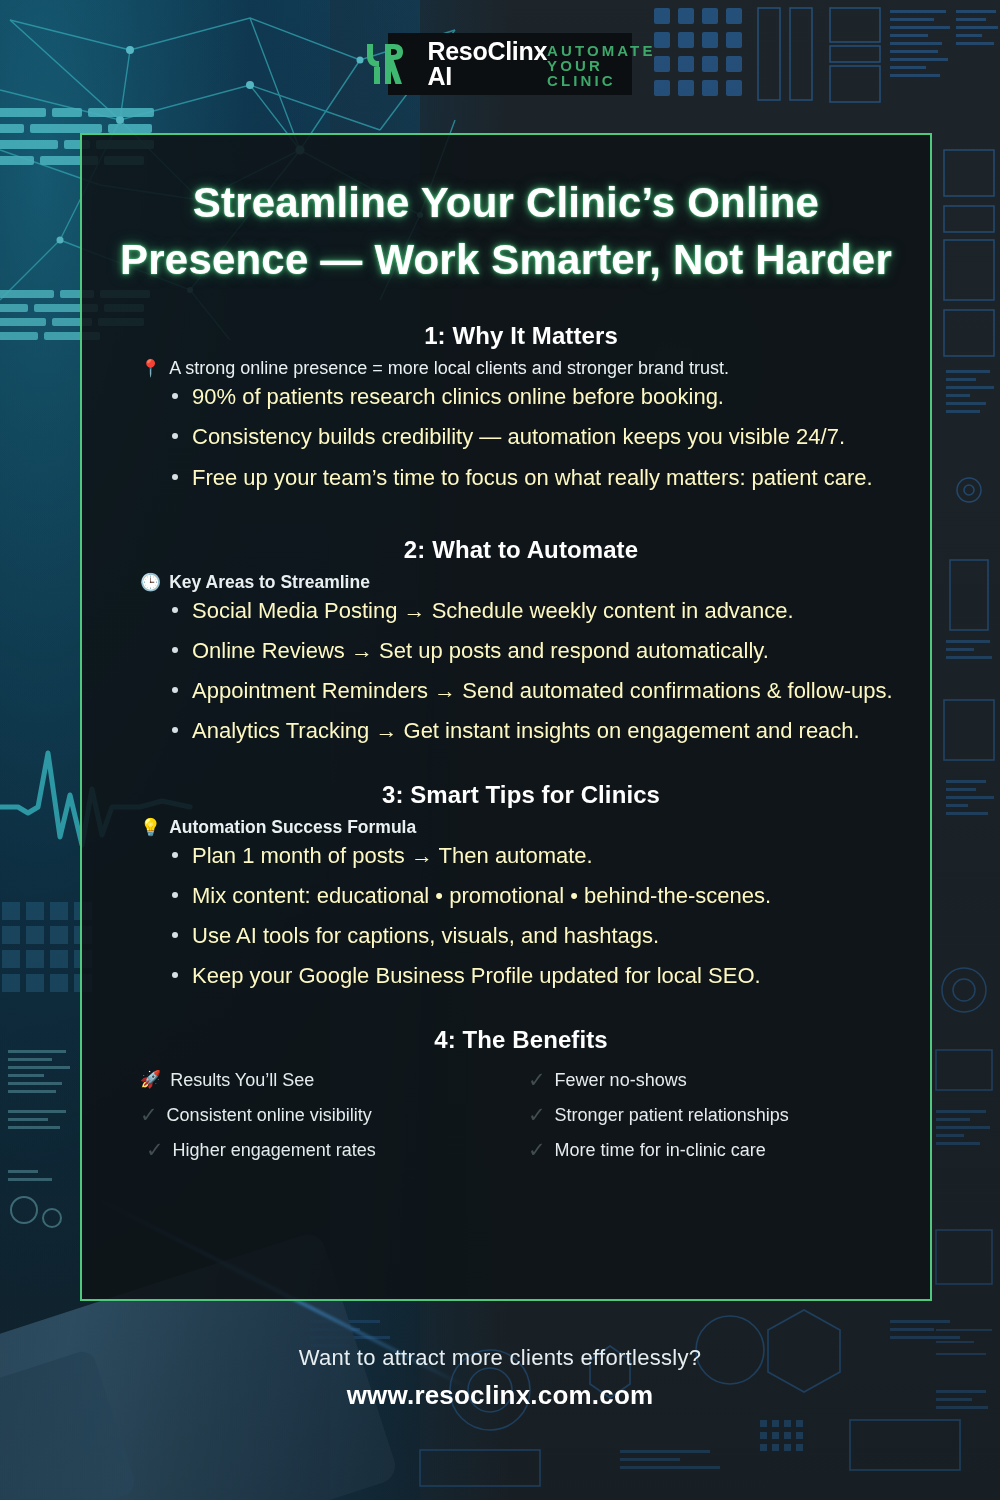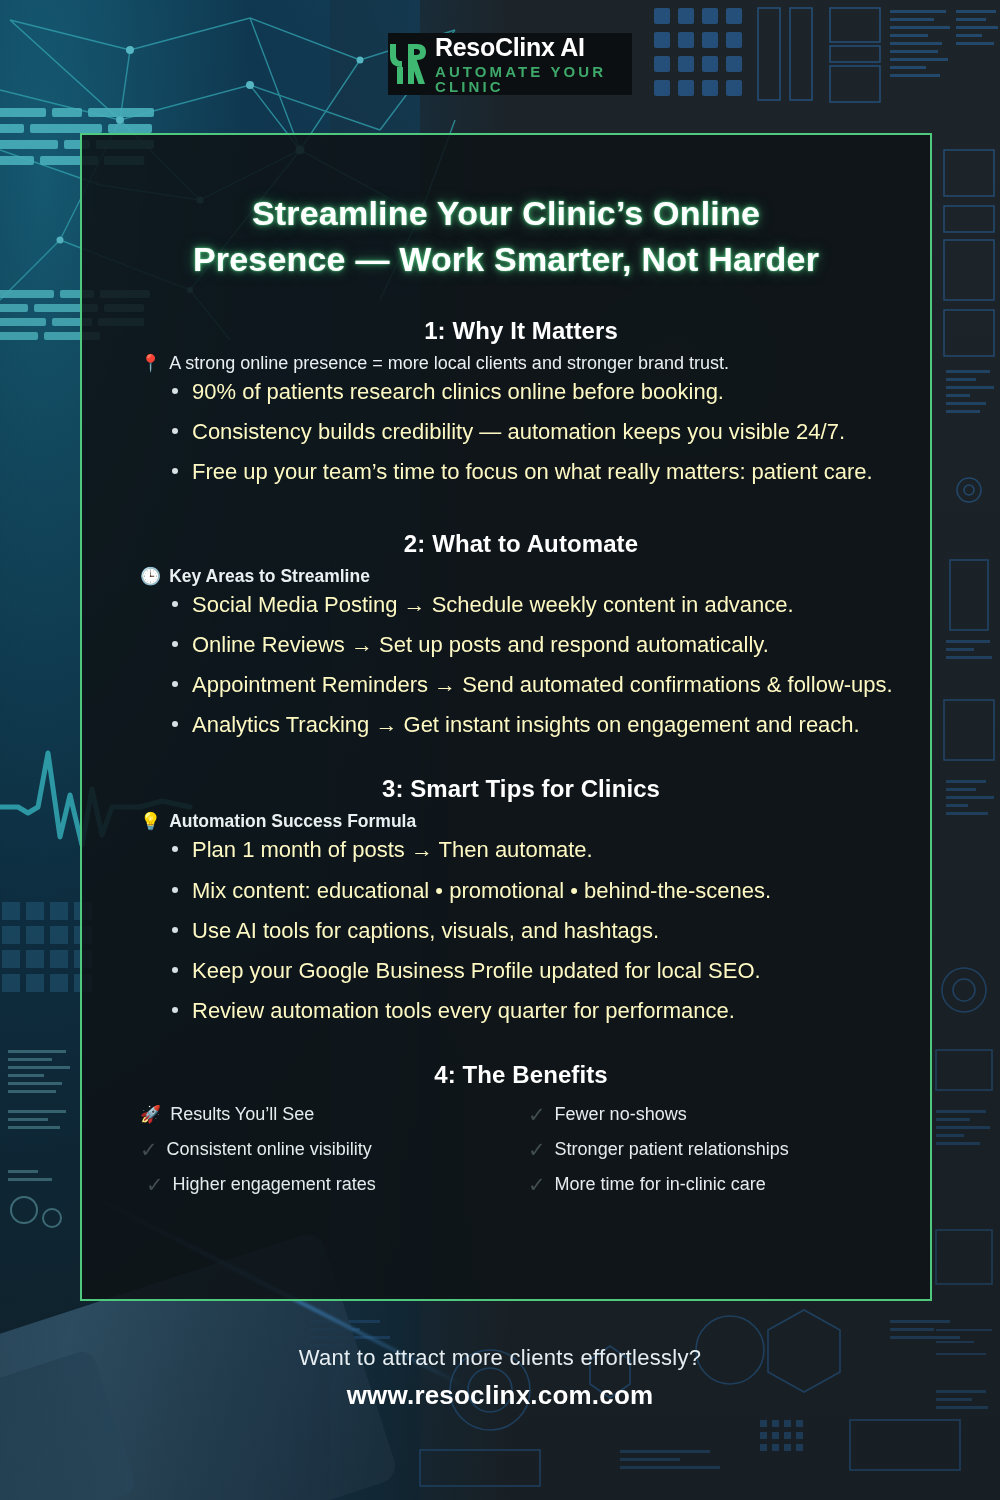--- a/index.html
+++ b/index.html
@@ -51,35 +51,35 @@
     background:radial-gradient(circle at 38% 32%, rgba(60,110,120,.25), rgba(24,40,48,.12) 60%, rgba(0,0,0,0) 72%);
   }
 
   
   #logo-bar{
     position:absolute;left:388px;top:33px;width:244px;height:62px;
     background:#0c0f12;display:flex;align-items:center;justify-content:center;gap:9px;
     z-index:6;
   }
   #logo-mark{width:38px;height:44px;flex:0 0 auto;}
-  .logo-txt{display:flex;flex-direction:column;line-height:1;}
+  .logo-txt{display:flex;flex-direction:row;line-height:1;margin-left:16px;}
   .logo-name{color:#ffffff;font-size:25px;font-weight:bold;letter-spacing:-.3px;}
   .logo-sub{color:#3ea86a;font-size:15px;font-weight:bold;letter-spacing:3.1px;margin-top:4px;}
 
   
   #card{
     position:absolute;left:80px;top:133px;width:852px;height:1168px;
     border:2px solid #4ec97e;
     background:rgba(14,19,23,.88);
     box-sizing:border-box;
     z-index:5;
     padding:40px 28px 0 28px;
   }
   h1#headline{
-    margin:16px 0 34px 0;text-align:center;color:#ffffff;font-size:34px;line-height:1.35;
+    margin:0 0 34px 0;text-align:center;color:#ffffff;font-size:42px;line-height:1.35;
     font-weight:bold;letter-spacing:.2px;
     text-shadow:0 0 2px #55d98a,0 0 6px #3ea86a,0 0 14px rgba(62,168,106,.55);
   }
   h1#headline .l{display:block;}
 
   .section{margin:0 0 10px 0;}
   .sec-title{
     color:#ffffff;font-size:24px;font-weight:bold;margin:0 0 8px 0;padding-left:30px;letter-spacing:.1px;text-align:center;
   }
   .sec-lead{
@@ -417,21 +417,20 @@
     <div class="sec-title">3: Smart Tips for Clinics</div>
     <div class="sec-lead bold">
       <span class="emoji">💡</span>
       <span>Automation Success Formula</span>
     </div>
     <ul class="blist">
       <li>Plan 1 month of posts → Then automate.</li>
       <li>Mix content: educational • promotional • behind-the-scenes.</li>
       <li>Use AI tools for captions, visuals, and hashtags.</li>
       <li>Keep your Google Business Profile updated for local SEO.</li>
-      <li>Review automation tools every quarter for performance.</li>
     </ul>
   </div>
 
   <div class="gap-s"></div>
 
   <div class="section">
     <div class="sec-title">4: The Benefits</div>
     <div class="ben-grid">
       <div class="ben-col bcol-l">
         <div class="ben-item" style="padding-left:30px;">

